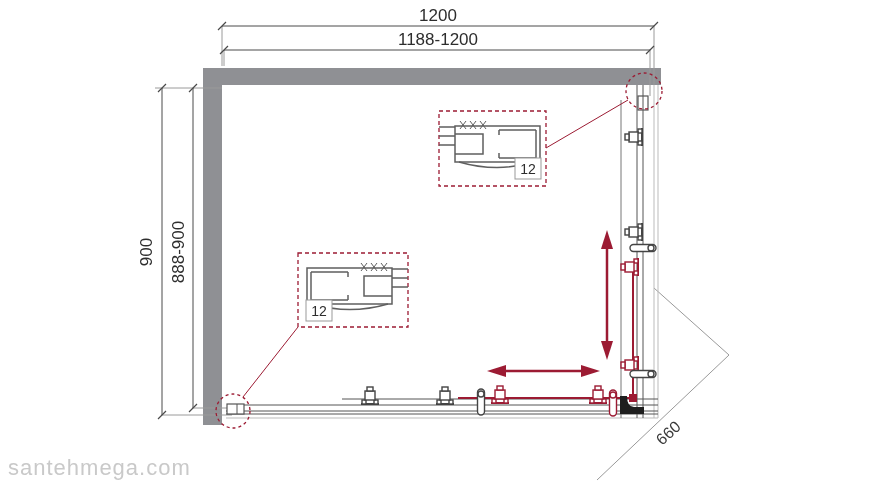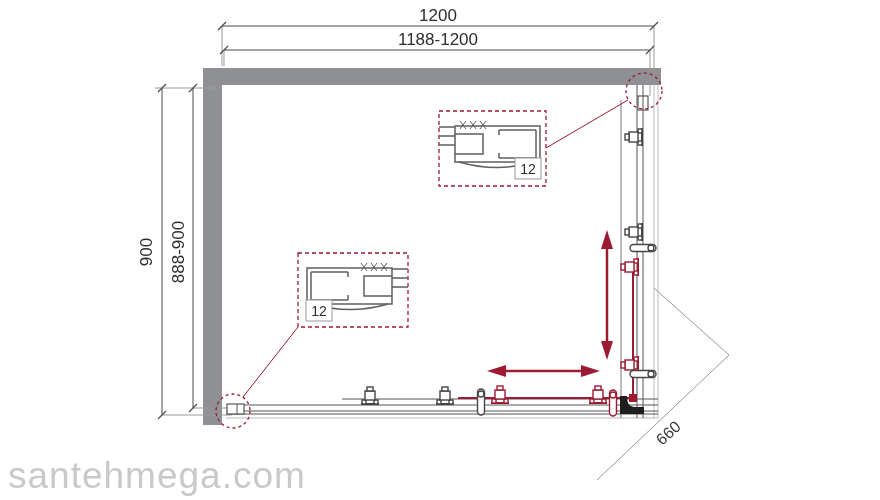--- a/index.html
+++ b/index.html
@@ -2,21 +2,21 @@
 <html><head>
 <meta charset="utf-8">
 <style>
   html,body{margin:0;padding:0;background:#ffffff;}
   #stage{position:relative;width:880px;height:500px;background:#ffffff;overflow:hidden;
          font-family:"Liberation Sans", sans-serif;padding-left:40px;}
   #stage svg{position:absolute;left:0;top:0;}
   .dim-text{font-size:17px;fill:#2d2d2d;}
   .detail-text{font-size:14px;fill:#2d2d2d;}
   .diag-text{font-size:16px;fill:#3a3a3a;}
-  #watermark{position:absolute;left:8px;top:455px;font-size:37px;color:#c9c9c9;
+  #watermark{position:absolute;left:8px;top:455px;font-size:22px;color:#c9c9c9;
              letter-spacing:1px;user-select:none;}
 </style>
 </head>
 <body>
 
 <div id="stage">
 
   <svg width="880" height="500" viewBox="0 0 880 500">
 
     <defs>

